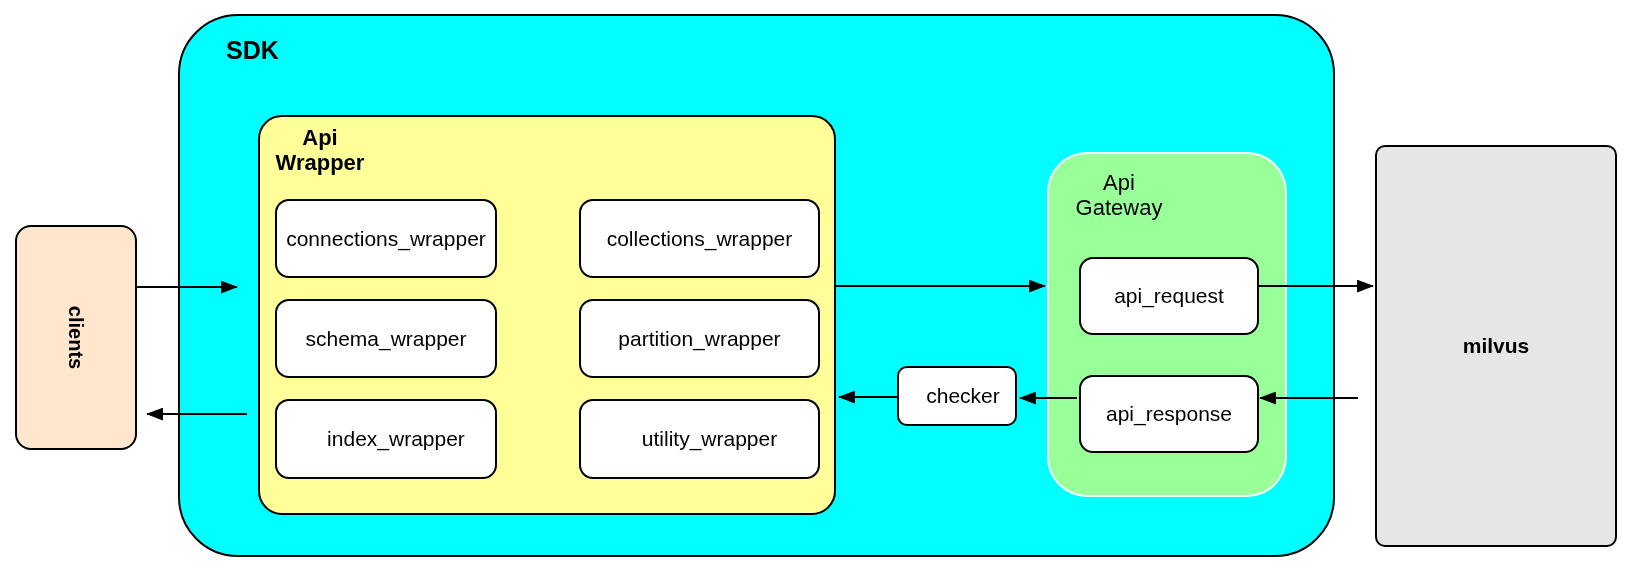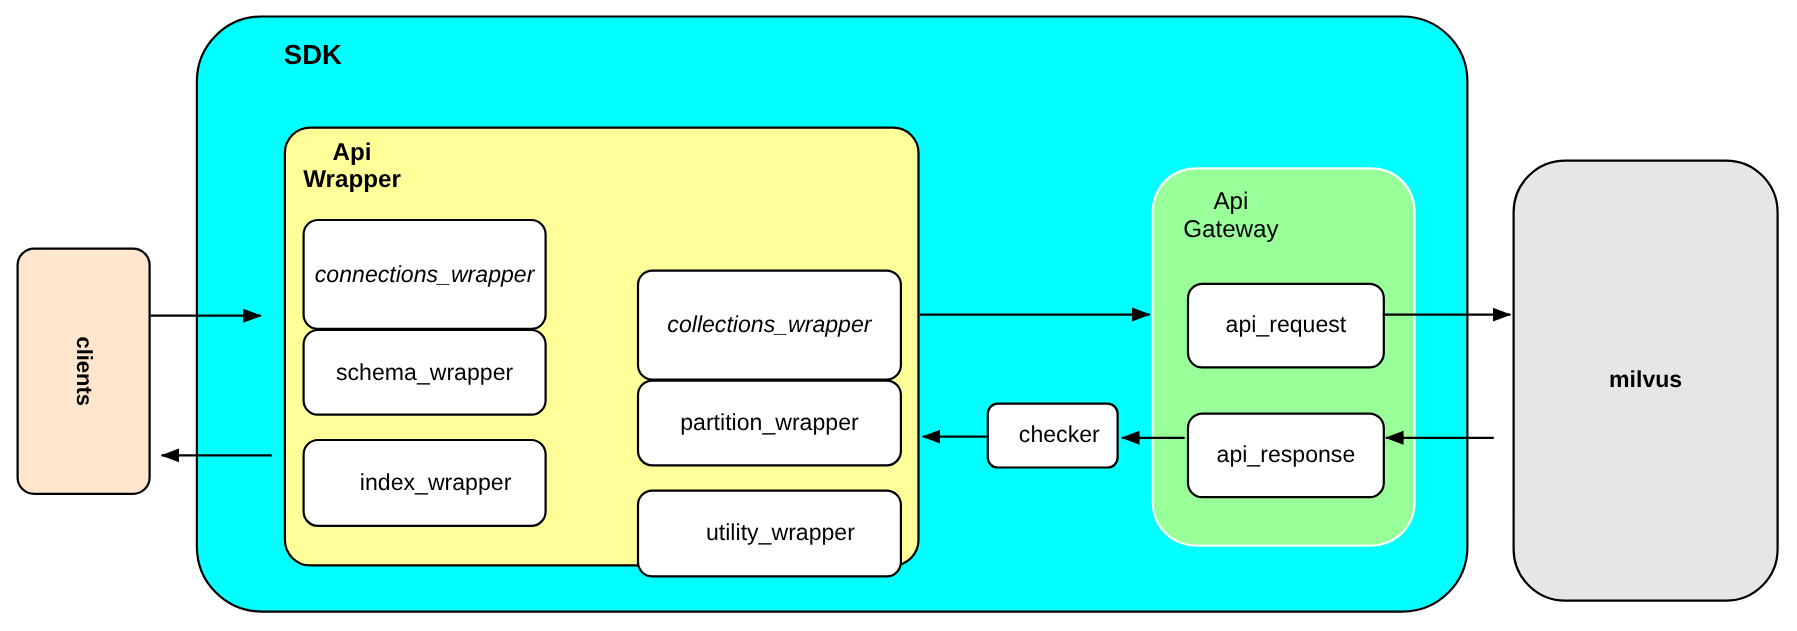--- a/index.html
+++ b/index.html
@@ -32,21 +32,21 @@
     font-size: 20px;
   }
 
   
   .sdk {
     left: 178px; top: 14px; width: 1157px; height: 543px;
     border-radius: 60px;
   }
   .sdk-label {
     position: absolute; left: 46px; top: 20px;
-    font-weight: bold; font-size: 25px; margin-left: 32px;
+    font-weight: bold; font-size: 25px;
   }
 
   
   .api-wrapper {
     left: 258px; top: 115px; width: 578px; height: 400px;
     border-radius: 24px;
   }
   .api-wrapper-label {
     position: absolute; left: 2px; top: 8px; width: 116px;
     text-align: center;
@@ -57,22 +57,22 @@
   .wbox {
     position: absolute;
     box-sizing: border-box;
     background: #ffffff;
     border: 2px solid #000;
     border-radius: 14px;
     display: flex; align-items: center; justify-content: center;
     font-size: 21px;
   }
   .wb-c1 { left: 15px;  width: 222px; }
-  .wb-c2 { left: 319px; width: 241px; margin-top: 46px; }
-  .wb-r1 { top: 82px;  height: 101px; font-style: italic; }
+  .wb-c2 { left: 319px; width: 241px; }
+  .wb-r1 { top: 82px;  height: 79px; }
   .wb-r2 { top: 182px; height: 79px; }
   .wb-r3 { top: 282px; height: 80px; padding-left: 20px; }
 
   
   .checker {
     left: 897px; top: 366px; width: 120px; height: 60px;
     background: #ffffff;
     border-radius: 10px;
     display: flex; align-items: center; justify-content: center;
     font-size: 21px;
@@ -136,21 +136,21 @@
 
   <div class="node checker" style="background-color: rgb(255, 255, 255); padding-left: 12px;">checker</div>
 
   <div class="node api-gateway" style="background-color: rgb(153, 255, 153);">
     <div class="api-gateway-label">Api Gateway</div>
 
     <div class="wbox gw-box gw-request">api_request</div>
     <div class="wbox gw-box gw-response">api_response</div>
   </div>
 
-  <div class="node milvus" style="background-color: rgb(230, 230, 230);">milvus</div>
+  <div class="node milvus" style="background-color: rgb(230, 230, 230); border-radius: 10px;">milvus</div>
 
   <svg class="arrows" viewBox="0 0 1634 574" xmlns="http://www.w3.org/2000/svg">
     <defs>
       <marker id="arrowhead" viewBox="0 0 16 12" refX="15" refY="6" markerWidth="17" markerHeight="13" markerUnits="userSpaceOnUse" orient="auto">
         <path d="M0,0 L16,6 L0,12 Z" fill="#000"></path>
       </marker>
     </defs>
     <line x1="137" y1="287" x2="237" y2="287" marker-end="url(#arrowhead)"></line>
     <line x1="247" y1="414" x2="147" y2="414" marker-end="url(#arrowhead)"></line>
     <line x1="836" y1="286" x2="1045" y2="286" marker-end="url(#arrowhead)"></line>

